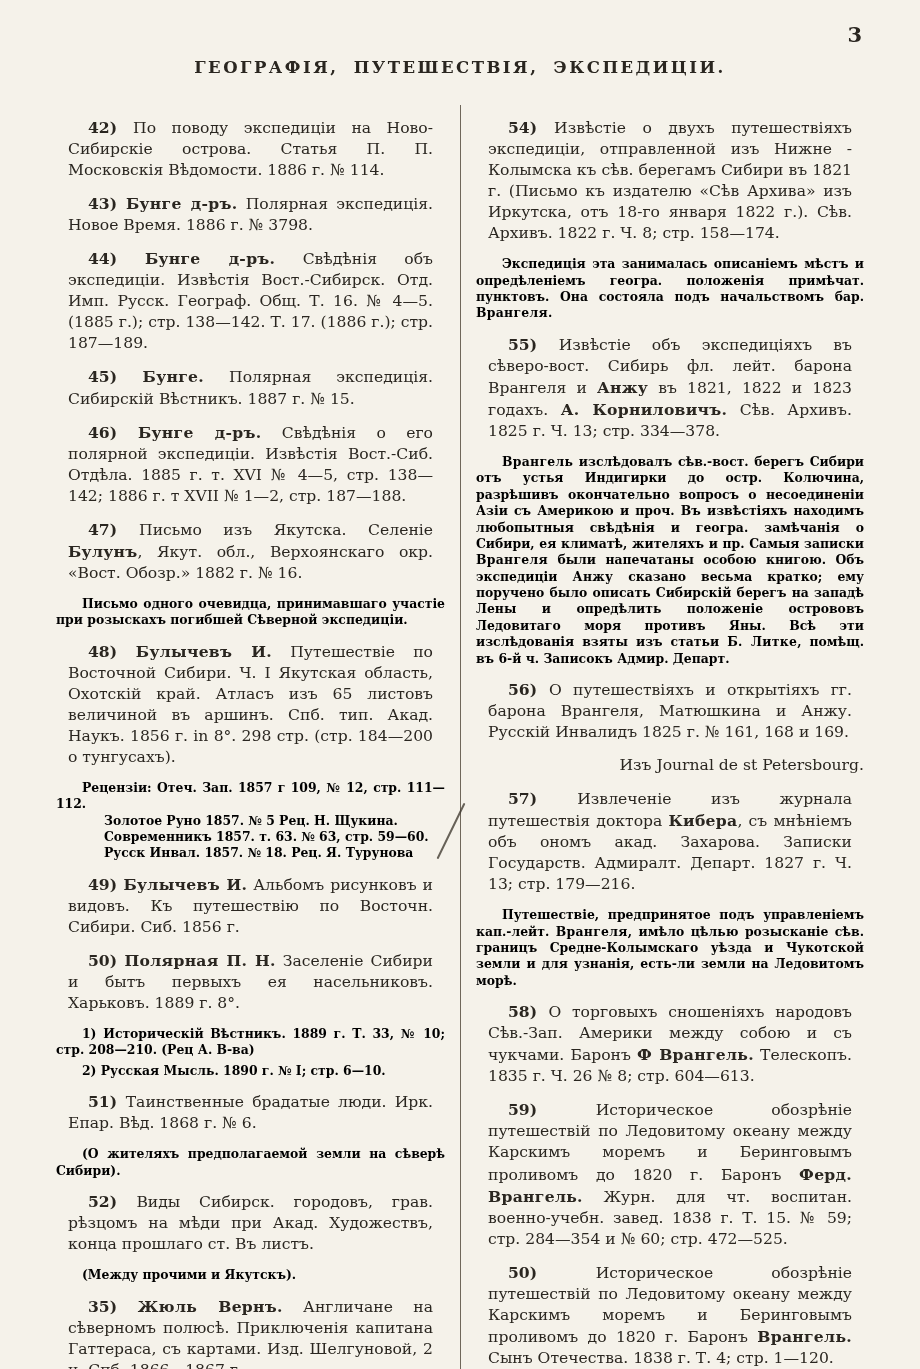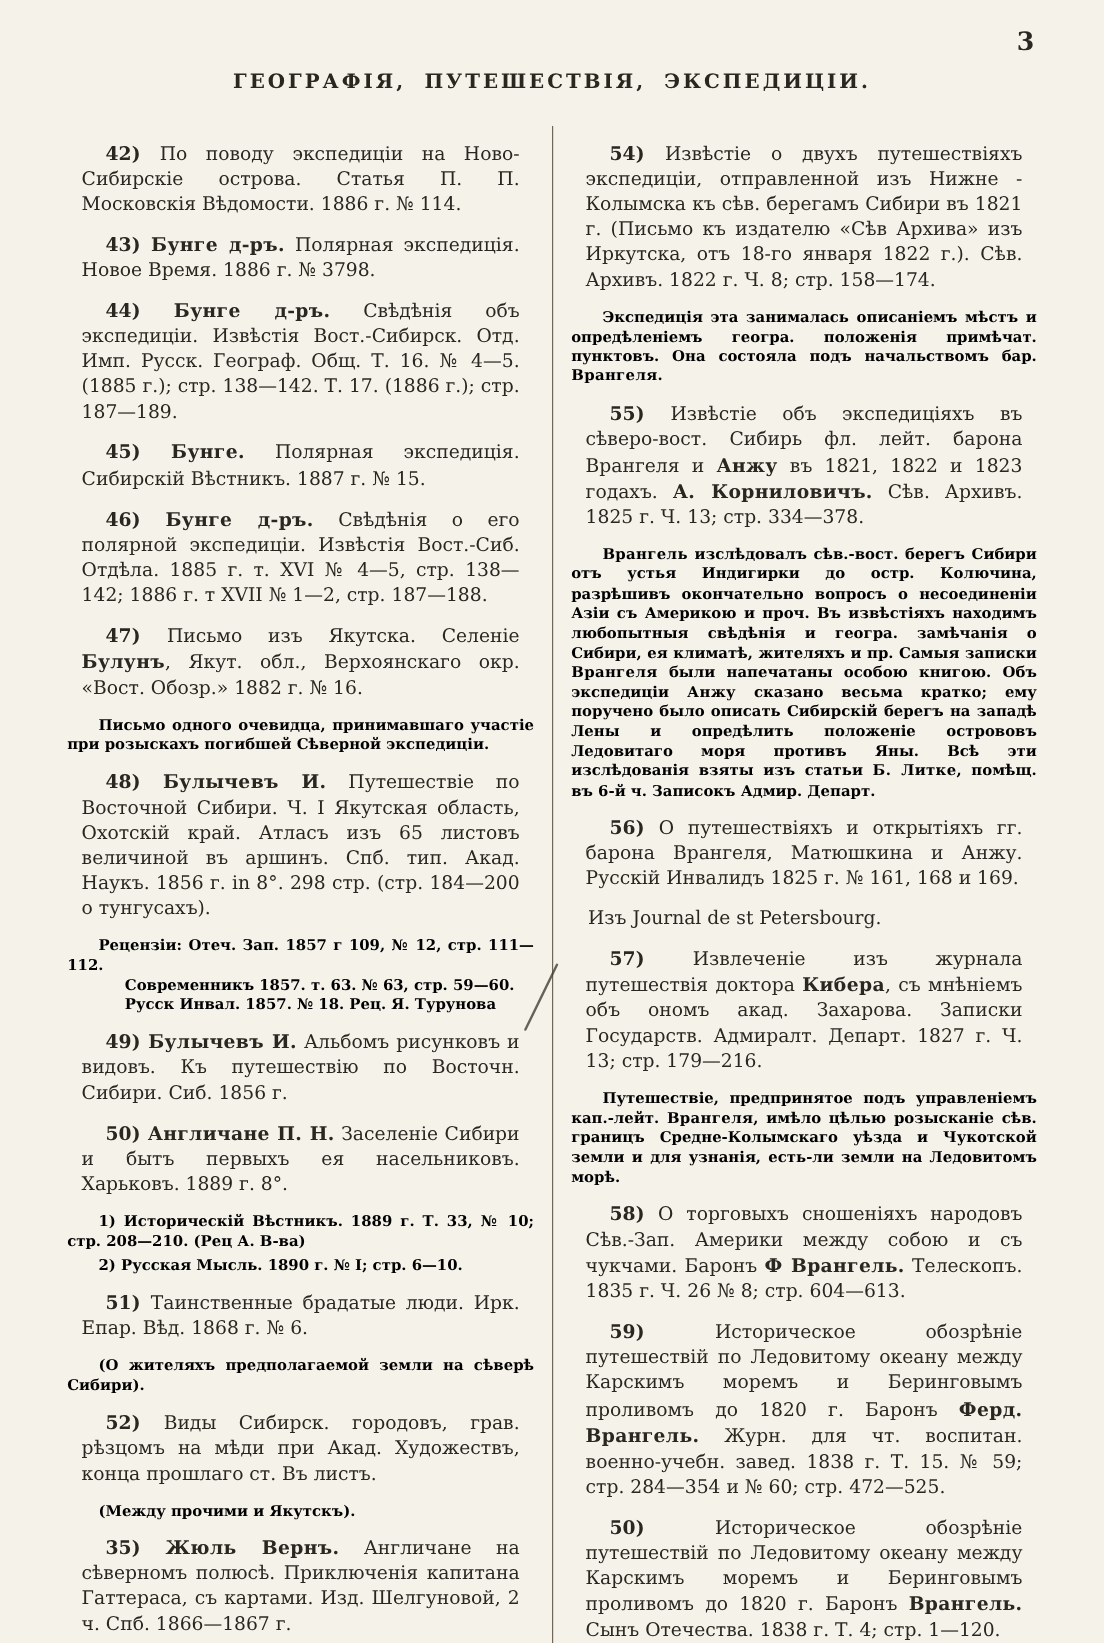--- a/index.html
+++ b/index.html
@@ -40,20 +40,21 @@
     text-align:justify;
     text-indent:20px;
   }
   .entry-num{font-weight:bold;}
   .b{font-weight:bold;letter-spacing:.3px;}
   .entry-para{
     margin:2px 0 0 0;
     font-size:15.6px;
     line-height:1.35;
     text-indent:14px;
+    text-align:right;
   }
   .note{
     margin:4px 0 0 0;
     font-size:12.4px;
     line-height:1.32;
     text-align:justify;
     text-indent:26px;
     font-weight:bold;
     color:#000000;
   }
@@ -93,28 +94,29 @@
         <div class="entry">
           <p class="entry-text"><span class="entry-num">46) </span><span class="b">Бунге д-ръ.</span><span> Свѣдѣнія о его полярной экспедиціи. Извѣстія Вост.-Сиб. Отдѣла. 1885 г. т. XVI № 4—5, стр. 138—142; 1886 г. т XVII № 1—2, стр. 187—188.</span></p>
         </div>
         <div class="entry">
           <p class="entry-text"><span class="entry-num">47) </span><span>Письмо изъ Якутска. Селеніе </span><span class="b">Булунъ</span><span>, Якут. обл., Верхоянскаго окр. «Вост. Обозр.» 1882 г. № 16.</span></p>
           <p class="note"><span>Письмо одного очевидца, принимавшаго участіе при розыскахъ погибшей Сѣверной экспедиціи.</span></p>
         </div>
         <div class="entry">
           <p class="entry-text"><span class="entry-num">48) </span><span class="b">Булычевъ И.</span><span> Путешествіе по Восточной Сибири. Ч. I Якутская область, Охотскій край. Атласъ изъ 65 листовъ величиной въ аршинъ. Спб. тип. Акад. Наукъ. 1856 г. in 8°. 298 стр. (стр. 184—200 о тунгусахъ).</span></p>
           <p class="note"><span>Рецензіи: Отеч. Зап. 1857 г 109, № 12, стр. 111—112.</span></p>
+          <p class="note indent"><span>Золотое Руно 1857. № 5 Рец. Н. Щукина.</span></p>
           <p class="note indent"><span>Современникъ 1857. т. 63. № 63, стр. 59—60.</span></p>
           <p class="note indent"><span>Русск Инвал. 1857. № 18. Рец. Я. Турунова</span></p>
         </div>
         <div class="entry">
           <p class="entry-text"><span class="entry-num">49) </span><span class="b">Булычевъ И.</span><span> Альбомъ рисунковъ и видовъ. Къ путешествію по Восточн. Сибири. Сиб. 1856 г.</span></p>
         </div>
         <div class="entry">
-          <p class="entry-text"><span class="entry-num">50) </span><span class="b">Англичане П. Н.</span><span> Заселеніе Сибири и бытъ первыхъ ея насельниковъ. Харьковъ. 1889 г. 8°.</span></p>
+          <p class="entry-text"><span class="entry-num">50) </span><span class="b">Полярная П. Н.</span><span> Заселеніе Сибири и бытъ первыхъ ея насельниковъ. Харьковъ. 1889 г. 8°.</span></p>
           <p class="note"><span>1) Историческій Вѣстникъ. 1889 г. Т. 33, № 10; стр. 208—210. (Рец А. В-ва)</span></p>
           <p class="note"><span>2) Русская Мысль. 1890 г. № I; стр. 6—10.</span></p>
         </div>
         <div class="entry">
           <p class="entry-text"><span class="entry-num">51) </span><span>Таинственные брадатые люди. Ирк. Епар. Вѣд. 1868 г. № 6.</span></p>
           <p class="note"><span>(О жителяхъ предполагаемой земли на сѣверѣ Сибири).</span></p>
         </div>
         <div class="entry">
           <p class="entry-text"><span class="entry-num">52) </span><span>Виды Сибирск. городовъ, грав. рѣзцомъ на мѣди при Акад. Художествъ, конца прошлаго ст. Въ листъ.</span></p>
           <p class="note"><span>(Между прочими и Якутскъ).</span></p>

